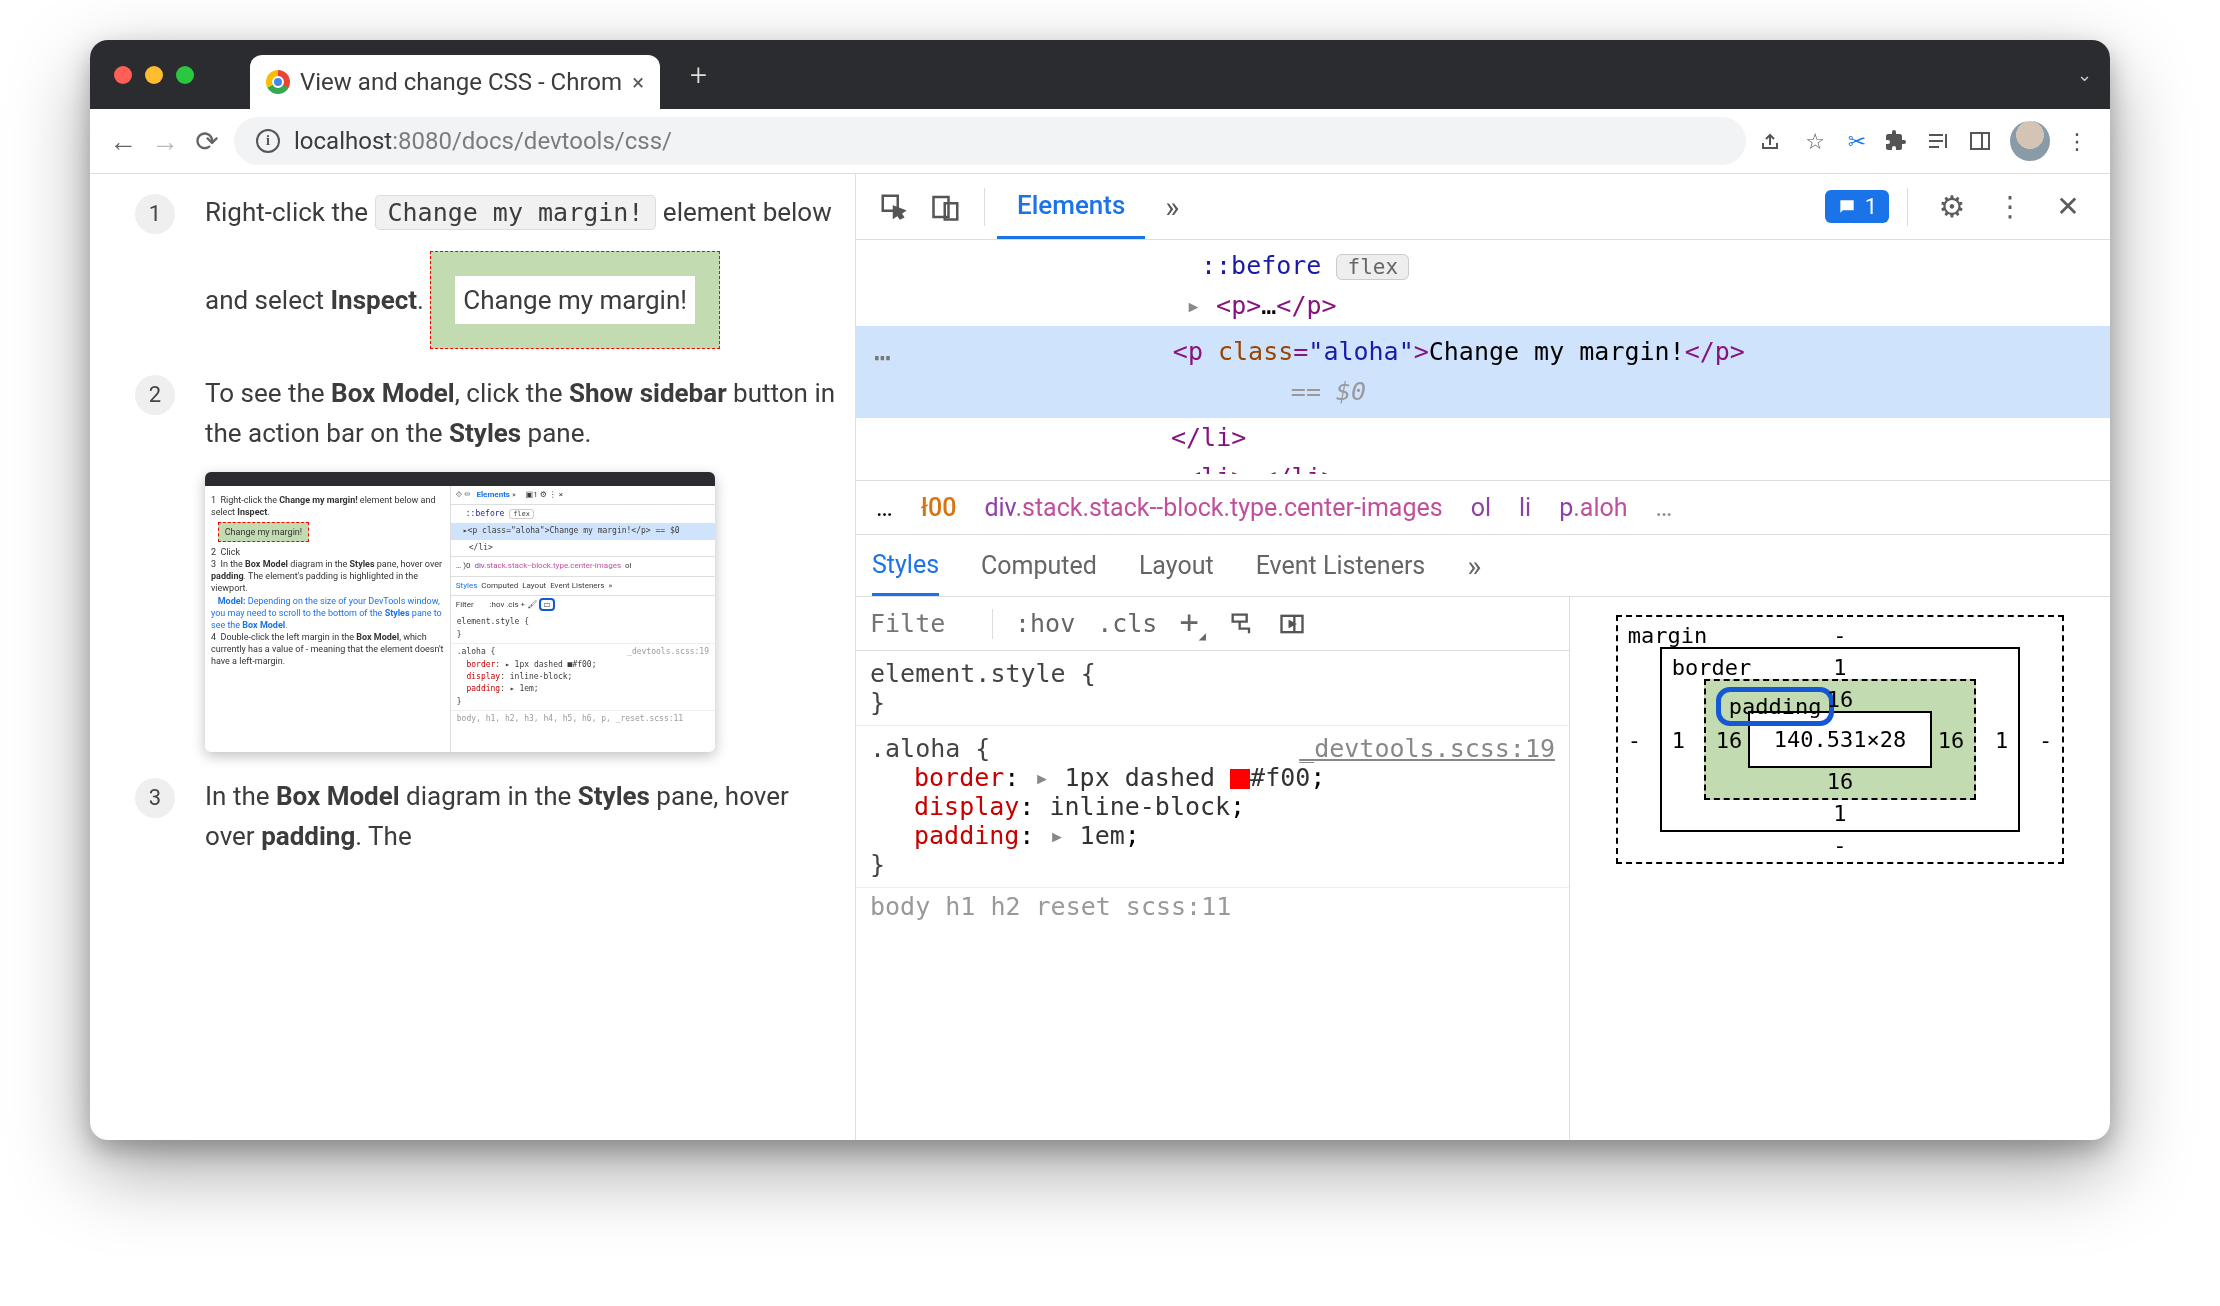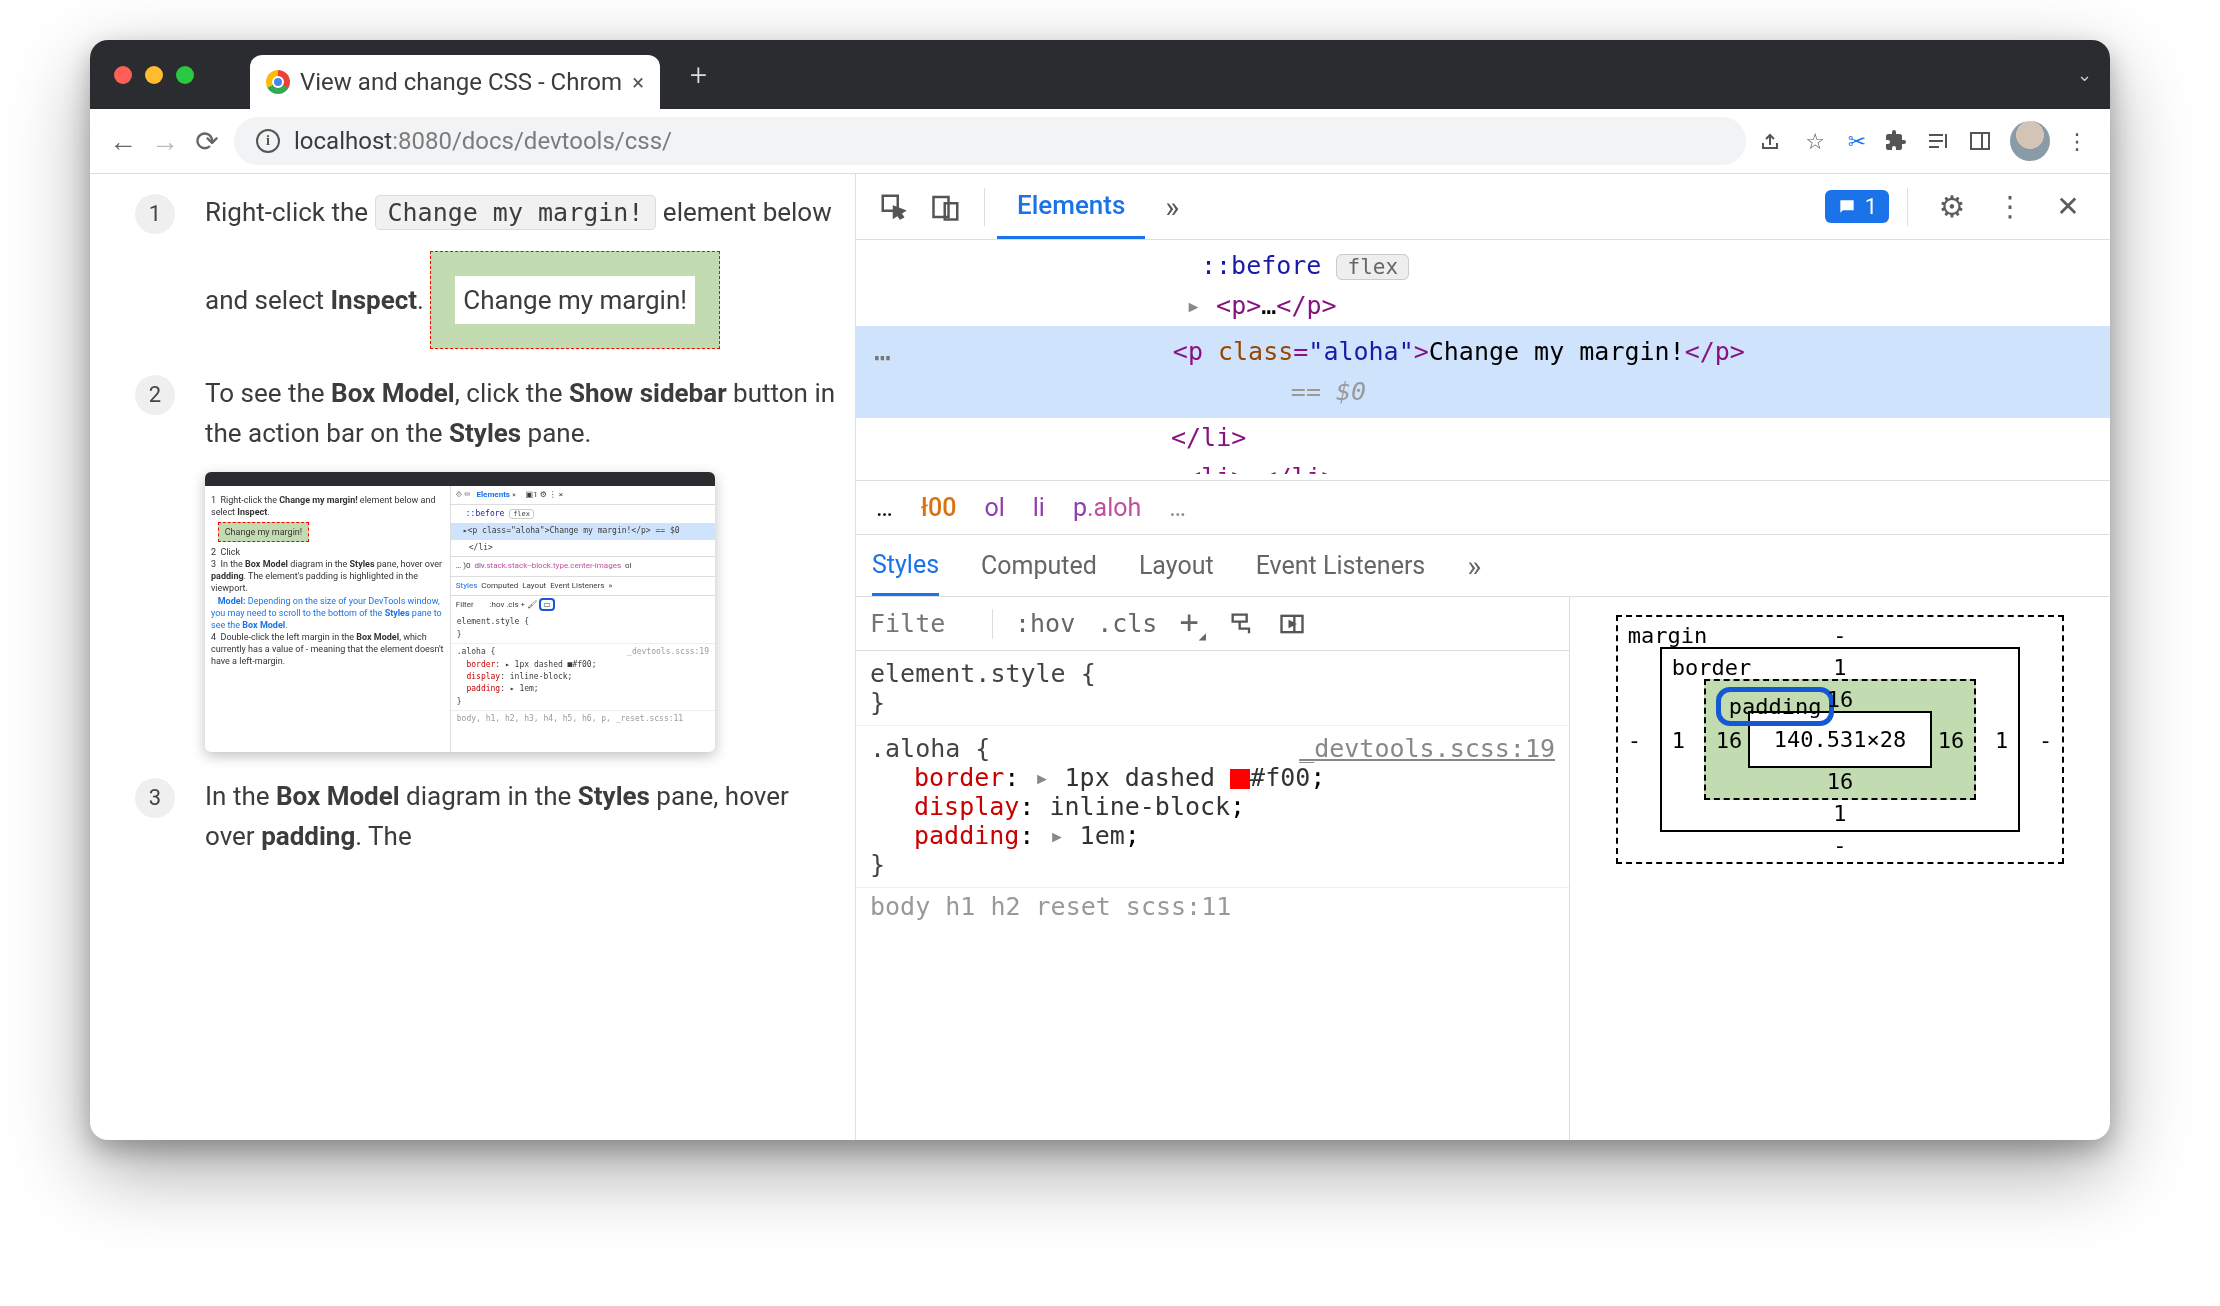--- a/index.html
+++ b/index.html
@@ -237,20 +237,21 @@
             <div class="eq0">== $0</div>
           </div>
         </div>
         <div class="line" style="padding-left:315px"><span class="tag-p">&lt;/li&gt;</span></div>
         <div class="line" style="padding-left:300px;height:16px;overflow:hidden;color:#888"><span class="tri">▸ </span><span class="tag-p">&lt;li&gt;</span>…<span class="tag-p">&lt;/li&gt;</span></div>
       </div>
 
       <div class="crumbs">
         <span>…</span>
         <span class="t400">ł00</span>
+        <span><span class="el">div</span><span class="cl">.stack.stack--block.type.center-images</span></span>
         <span class="el">ol</span>
         <span class="el">li</span>
         <span><span class="el">p</span><span class="cl">.aloh</span></span>
         <span style="color:#888">…</span>
       </div>
 
       <div class="sub-tabs">
         <div class="active">Styles</div>
         <div>Computed</div>
         <div>Layout</div>

